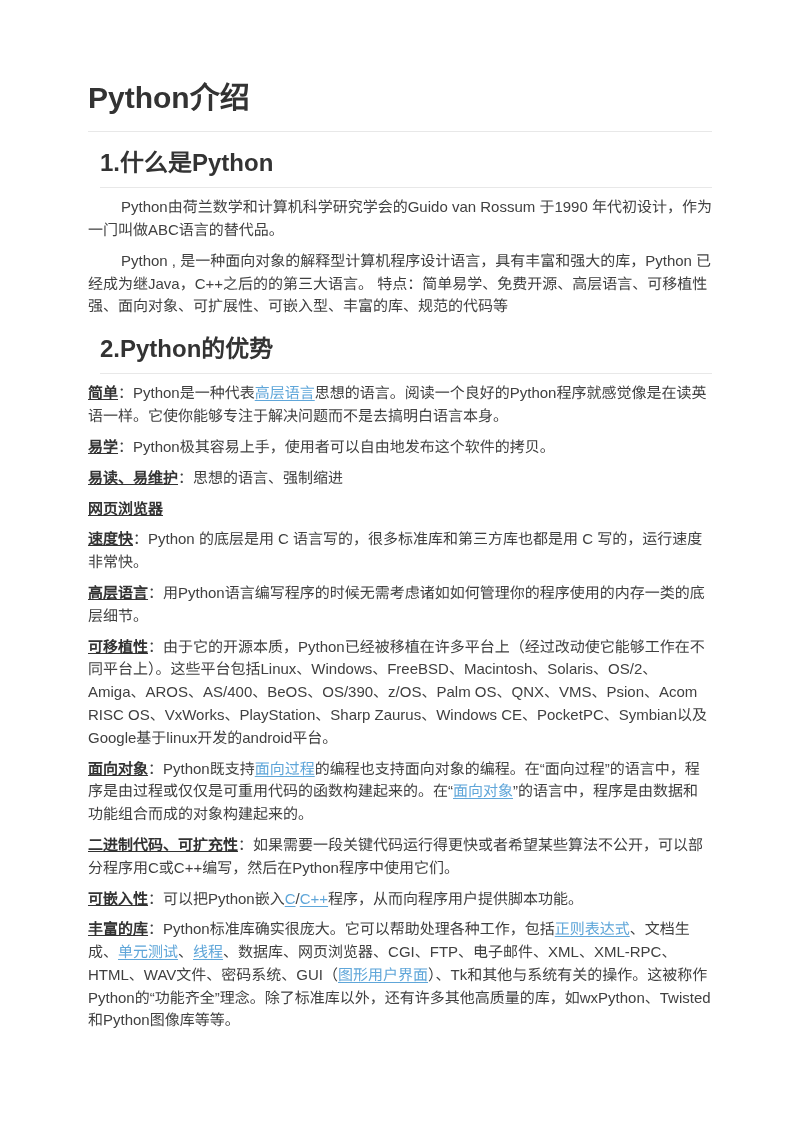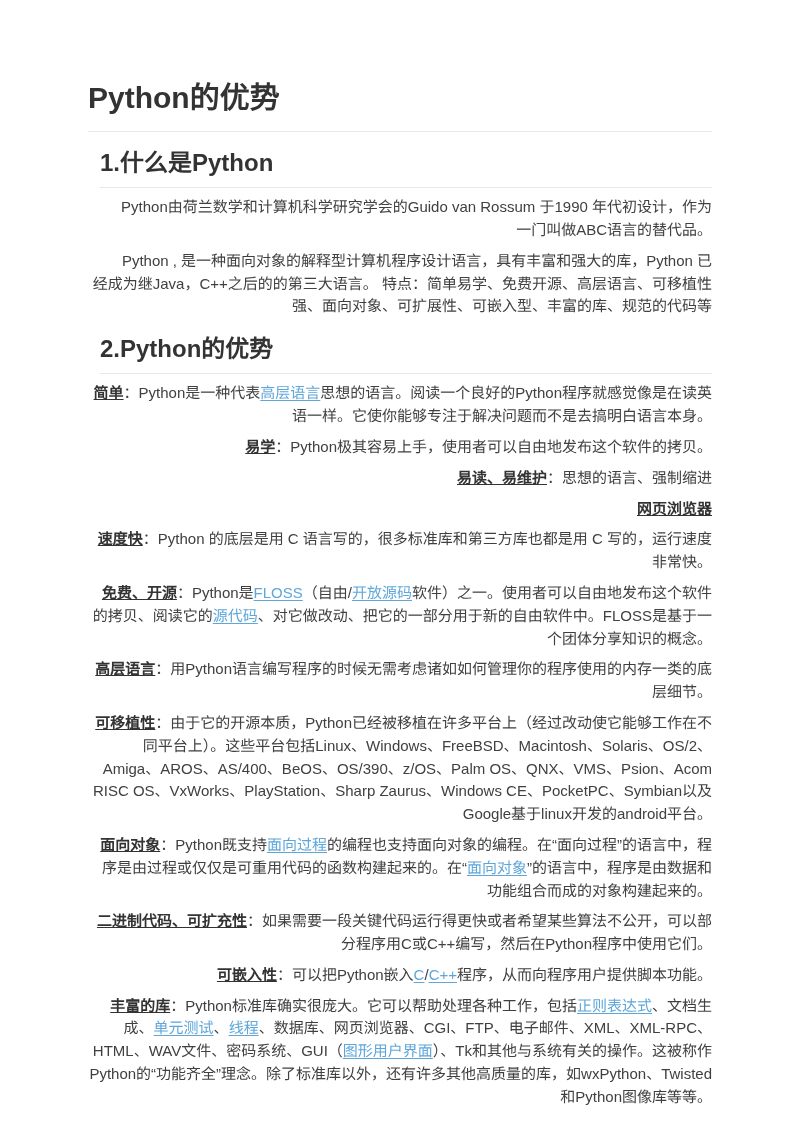--- a/index.html
+++ b/index.html
@@ -39,51 +39,49 @@
     color:var(--heading);
     margin:15px 0 0 12px;
     padding-bottom:9px;
     border-bottom:1px solid var(--divider);
   }
   p{
     font-size:15px;
     line-height:1.52;
     margin:8px 0;
     color:var(--body);
-    text-align:right;
   }
   p.indent{ text-indent:2.2em; }
   strong{
     font-weight:700;
     color:var(--heading);
     text-decoration:underline;
   }
   a.doc-link{
     color:var(--link);
     text-decoration:underline;
     text-underline-offset:2px;
     cursor:pointer;
   }
 </style>
 </head>
 <body>
 
 <div class="page">
-  <h1>Python的优势</h1>
+  <h1>Python介绍</h1>
   <div id="doc-body">
       <h2>1.什么是Python</h2>
       <p class="indent"><span>Python由荷兰数学和计算机科学研究学会的Guido van Rossum 于1990 年代初设计，作为一门叫做ABC语言的替代品。</span></p>
       <p class="indent"><span>Python , 是一种面向对象的解释型计算机程序设计语言，具有丰富和强大的库，Python 已经成为继Java，C++之后的的第三大语言。 特点：简单易学、免费开源、高层语言、可移植性强、面向对象、可扩展性、可嵌入型、丰富的库、规范的代码等</span></p>
       <h2>2.Python的优势</h2>
       <p><strong>简单</strong><span>：Python是一种代表</span><a class="doc-link" href="#">高层语言</a><span>思想的语言。阅读一个良好的Python程序就感觉像是在读英语一样。它使你能够专注于解决问题而不是去搞明白语言本身。</span></p>
       <p><strong>易学</strong><span>：Python极其容易上手，使用者可以自由地发布这个软件的拷贝。</span></p>
       <p><strong>易读、易维护</strong><span>：思想的语言、强制缩进</span></p>
       <p><strong>网页浏览器</strong></p>
       <p><strong>速度快</strong><span>：Python 的底层是用 C 语言写的，很多标准库和第三方库也都是用 C 写的，运行速度非常快。</span></p>
-      <p><strong>免费、开源</strong><span>：Python是</span><a class="doc-link" href="#">FLOSS</a><span>（自由/</span><a class="doc-link" href="#">开放源码</a><span>软件）之一。使用者可以自由地发布这个软件的拷贝、阅读它的</span><a class="doc-link" href="#">源代码</a><span>、对它做改动、把它的一部分用于新的自由软件中。FLOSS是基于一个团体分享知识的概念。</span></p>
       <p><strong>高层语言</strong><span>：用Python语言编写程序的时候无需考虑诸如如何管理你的程序使用的内存一类的底层细节。</span></p>
       <p><strong>可移植性</strong><span>：由于它的开源本质，Python已经被移植在许多平台上（经过改动使它能够工作在不同平台上）。这些平台包括Linux、Windows、FreeBSD、Macintosh、Solaris、OS/2、Amiga、AROS、AS/400、BeOS、OS/390、z/OS、Palm OS、QNX、VMS、Psion、Acom RISC OS、VxWorks、PlayStation、Sharp Zaurus、Windows CE、PocketPC、Symbian以及Google基于linux开发的android平台。</span></p>
       <p><strong>面向对象</strong><span>：Python既支持</span><a class="doc-link" href="#">面向过程</a><span>的编程也支持面向对象的编程。在“面向过程”的语言中，程序是由过程或仅仅是可重用代码的函数构建起来的。在“</span><a class="doc-link" href="#">面向对象</a><span>”的语言中，程序是由数据和功能组合而成的对象构建起来的。</span></p>
       <p><strong>二进制代码、可扩充性</strong><span>：如果需要一段关键代码运行得更快或者希望某些算法不公开，可以部分程序用C或C++编写，然后在Python程序中使用它们。</span></p>
       <p><strong>可嵌入性</strong><span>：可以把Python嵌入</span><a class="doc-link" href="#">C</a><span>/</span><a class="doc-link" href="#">C++</a><span>程序，从而向程序用户提供脚本功能。</span></p>
       <p><strong>丰富的库</strong><span>：Python标准库确实很庞大。它可以帮助处理各种工作，包括</span><a class="doc-link" href="#">正则表达式</a><span>、文档生成、</span><a class="doc-link" href="#">单元测试</a><span>、</span><a class="doc-link" href="#">线程</a><span>、数据库、网页浏览器、CGI、FTP、电子邮件、XML、XML-RPC、HTML、WAV文件、密码系统、GUI（</span><a class="doc-link" href="#">图形用户界面</a><span>）、Tk和其他与系统有关的操作。这被称作Python的“功能齐全”理念。除了标准库以外，还有许多其他高质量的库，如wxPython、Twisted和Python图像库等等。</span></p>
     </div>
 </div>
 
 </body></html>

